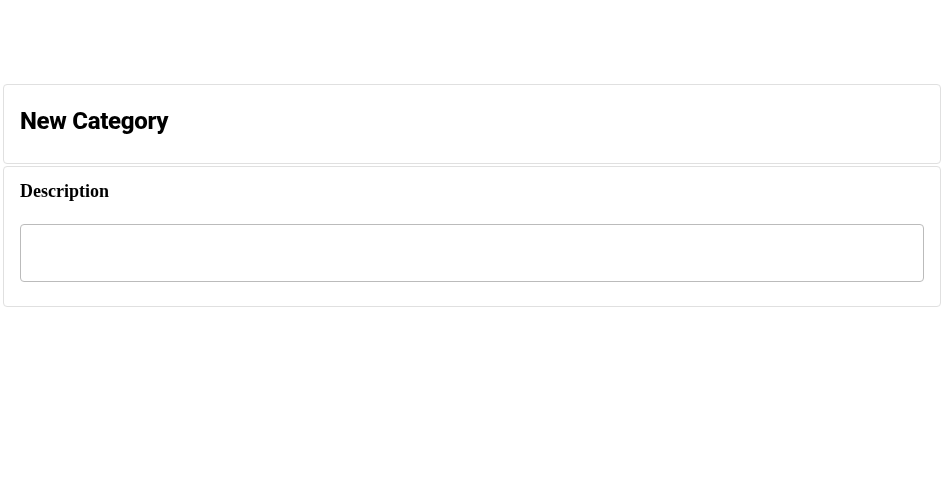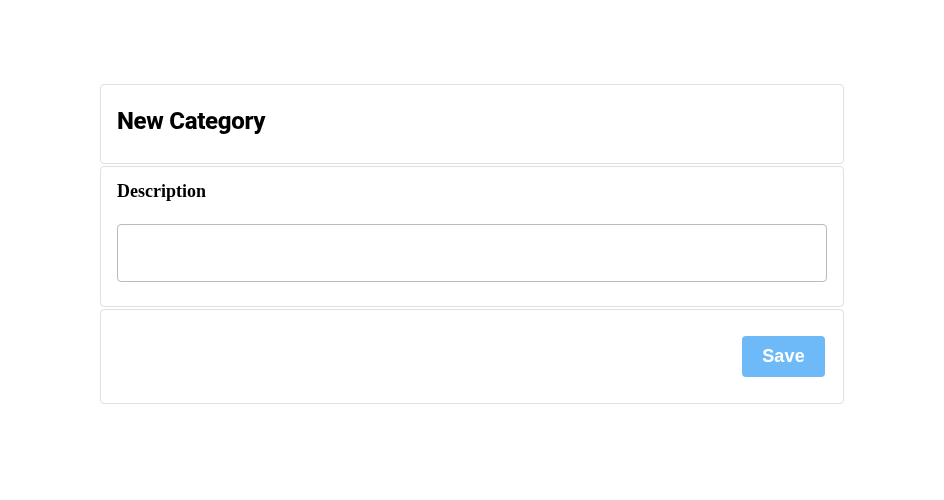--- a/index.html
+++ b/index.html
@@ -8,21 +8,21 @@
       padding: 0;
     }
     body {
       font-family: -apple-system, BlinkMacSystemFont, "Segoe UI", Roboto, "Helvetica Neue", Arial, sans-serif;
       background: #ffffff;
       width: 944px;
       height: 500px;
       padding-top: 84px;
     }
     .container {
-      width: 744px;
+      width: 938px;
       margin: 0 auto;
     }
     .panel {
       border: 1px solid #e0e0e0;
       border-radius: 4px;
       background: #ffffff;
       margin-bottom: 2px;
     }
     .panel-header {
       padding: 22px 16px 28px 16px;
@@ -82,19 +82,14 @@
     </div>
   </div>
 
   <div class="panel">
     <div class="panel-body">
       <label class="field-label">Description</label>
       <input type="text" class="text-input" value="" style="">
     </div>
   </div>
 
-  <div class="panel">
-    <div class="panel-footer">
-      <button class="btn-save">Save</button>
-    </div>
-  </div>
 
 </div>
 
 </body></html>

